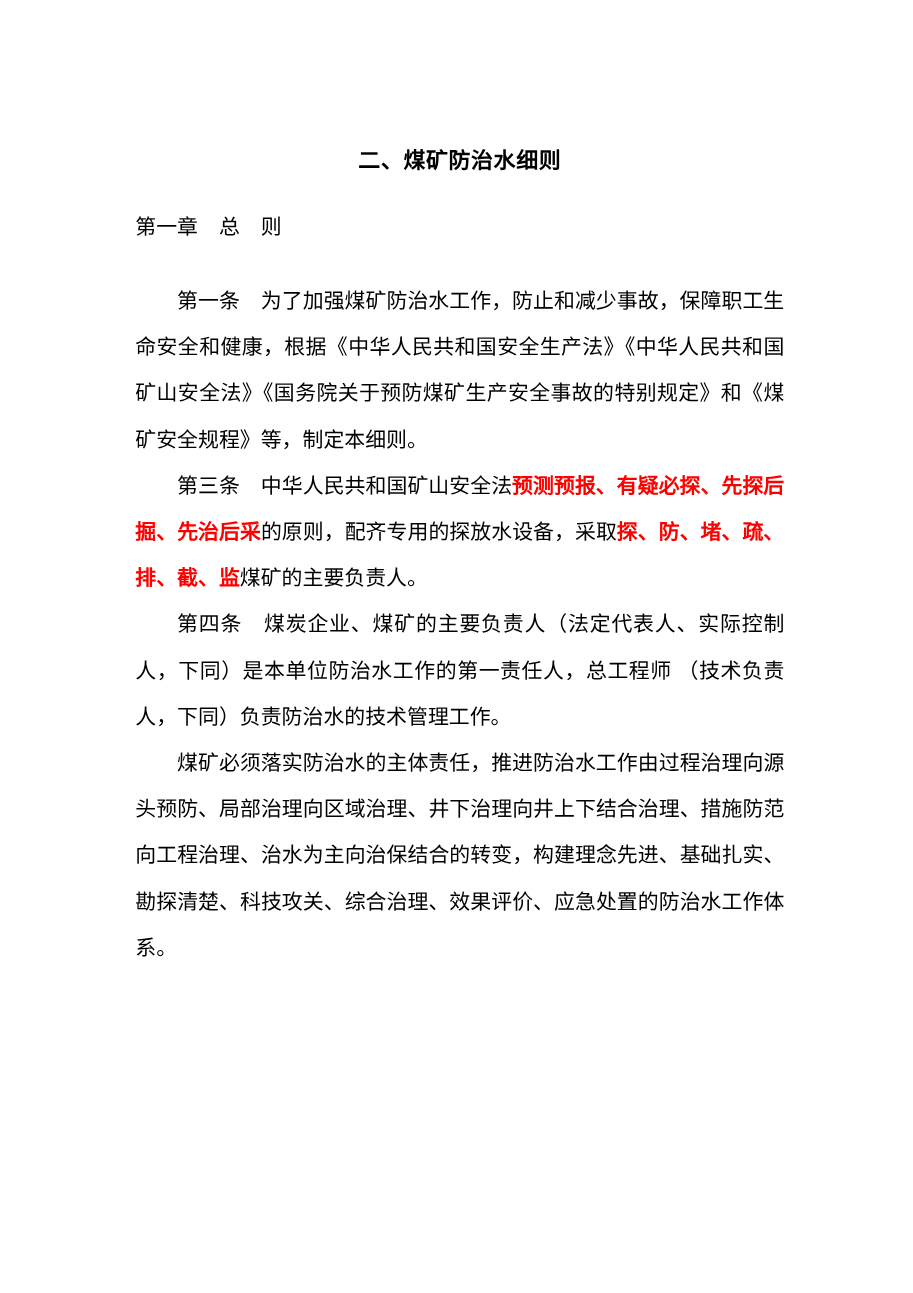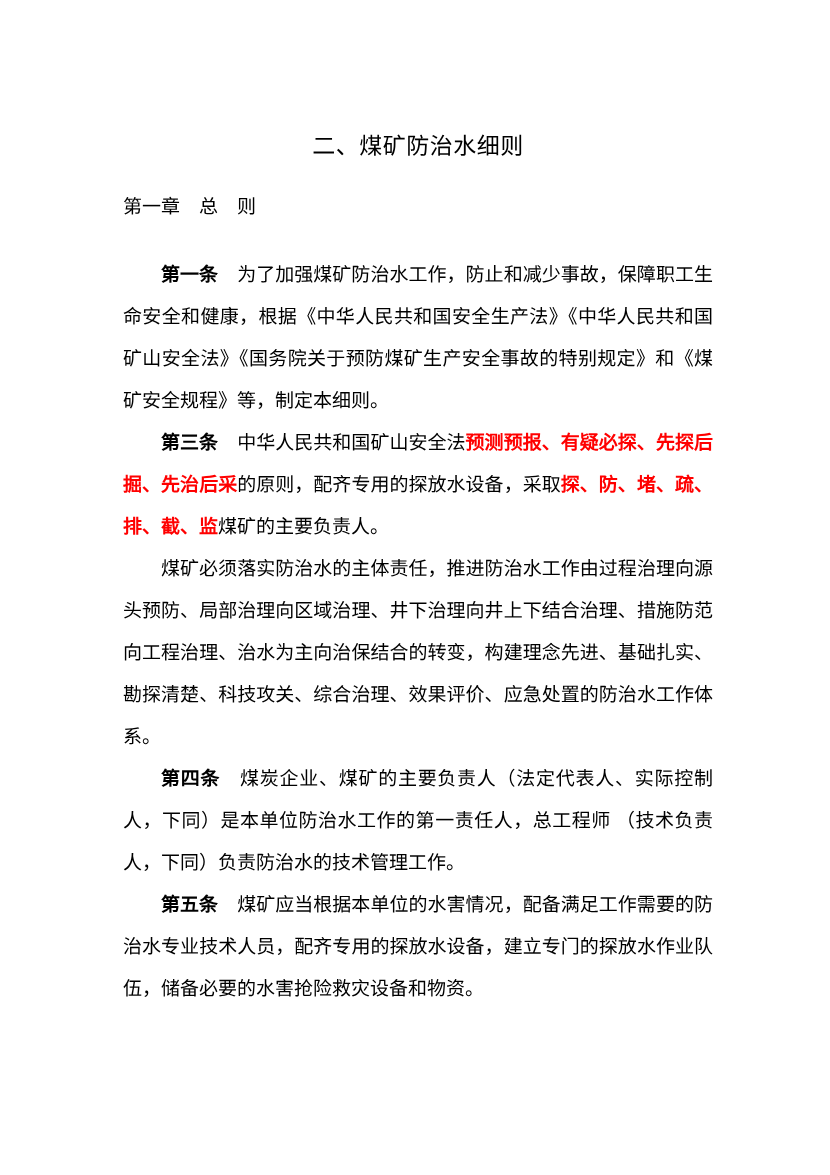--- a/index.html
+++ b/index.html
@@ -16,47 +16,46 @@
   }
   .page {
     box-sizing: border-box;
     width: 830px;
     height: 1175px;
     padding: 0 117px 0 123px;
     background: #ffffff;
   }
   .doc-title {
     margin: 130px 0 0 0;
-    font-size: 23px;
-    font-weight: 400;
+    font-size: 20px;
+    font-weight: 700;
     line-height: 34px;
     text-align: center;
     letter-spacing: 0.5px;
   }
   .chapter-heading {
     margin-top: 23px;
     font-size: 19px;
     font-weight: 400;
     line-height: 42px;
     text-align: left;
-    font-family: Liberation Mono, monospace;
   }
   .doc-body {
     margin-top: 25px;
   }
   .doc-body p {
     margin: 0;
     font-size: 19px;
     line-height: 42px;
     text-align: justify;
     text-indent: 2em;
     word-break: normal;
   }
   .run-bold {
-    font-weight: 700;
+    font-weight: 400;
   }
   .run-red {
     font-weight: 700;
     color: #ff0000;
   }
 </style>
 </head>
 <body>
 
 <div class="page">
@@ -65,20 +64,19 @@
 
   <div class="chapter-heading">第一章　总　则</div>
 
   <div class="doc-body">
 
     <p><span class="run-bold">第一条</span><span>　为了加强煤矿防治水工作，防止和减少事故，保障职工生命安全和健康，根据《中华人民共和国安全生产法》《中华人民共和国矿山安全法》《国务院关于预防煤矿生产安全事故的特别规定》和《煤矿安全规程》等，制定本细则。</span></p>
 
 
     <p><span class="run-bold">第三条</span><span>　中华人民共和国矿山安全法</span><span class="run-red">预测预报、有疑必探、先探后掘、先治后采</span><span>的原则，配齐专用的探放水设备，采取</span><span class="run-red">探、防、堵、疏、排、截、监</span><span>煤矿的主要负责人。</span></p>
 
+    <p><span class="run-bold">第四条</span><span>　煤炭企业、煤矿的主要负责人（法定代表人、实际控制人，下同）是本单位防治水工作的第一责任人，总工程师 （技术负责人，下同）负责防治水的技术管理工作。</span></p>
+
     <p><span>煤矿必须落实防治水的主体责任，推进防治水工作由过程治理向源头预防、局部治理向区域治理、井下治理向井上下结合治理、措施防范向工程治理、治水为主向治保结合的转变，构建理念先进、基础扎实、勘探清楚、科技攻关、综合治理、效果评价、应急处置的防治水工作体系。</span></p>
 
-    <p><span class="run-bold">第四条</span><span>　煤炭企业、煤矿的主要负责人（法定代表人、实际控制人，下同）是本单位防治水工作的第一责任人，总工程师 （技术负责人，下同）负责防治水的技术管理工作。</span></p>
-
-    <p><span class="run-bold">第五条</span><span>　煤矿应当根据本单位的水害情况，配备满足工作需要的防治水专业技术人员，配齐专用的探放水设备，建立专门的探放水作业队伍，储备必要的水害抢险救灾设备和物资。</span></p>
 
   </div>
 </div>
 
 </body></html>

